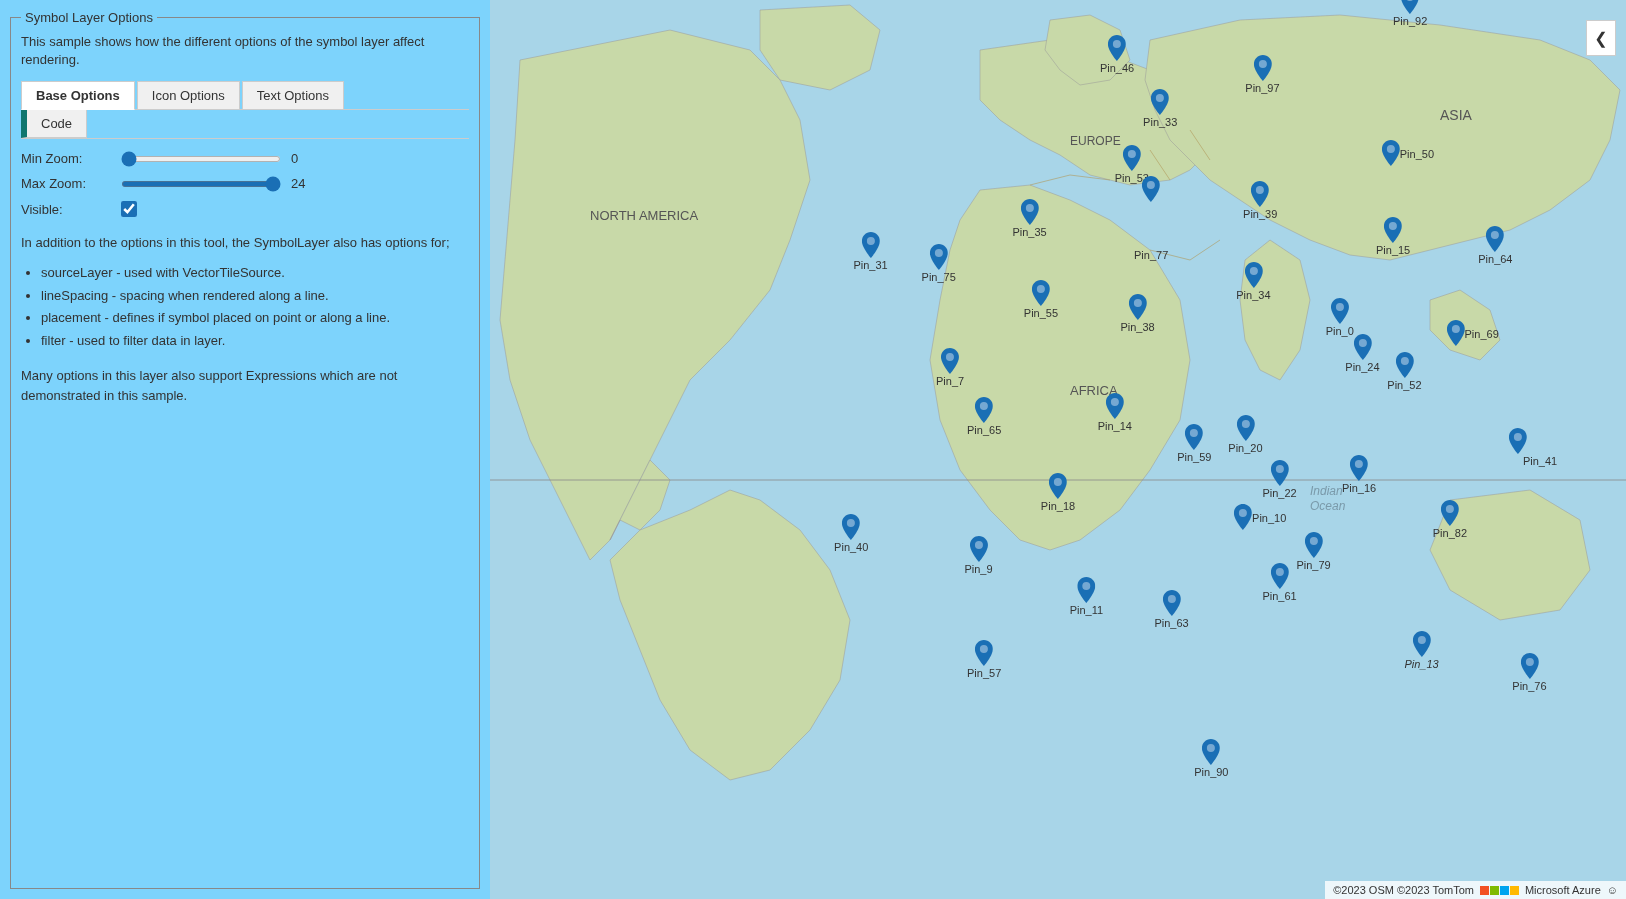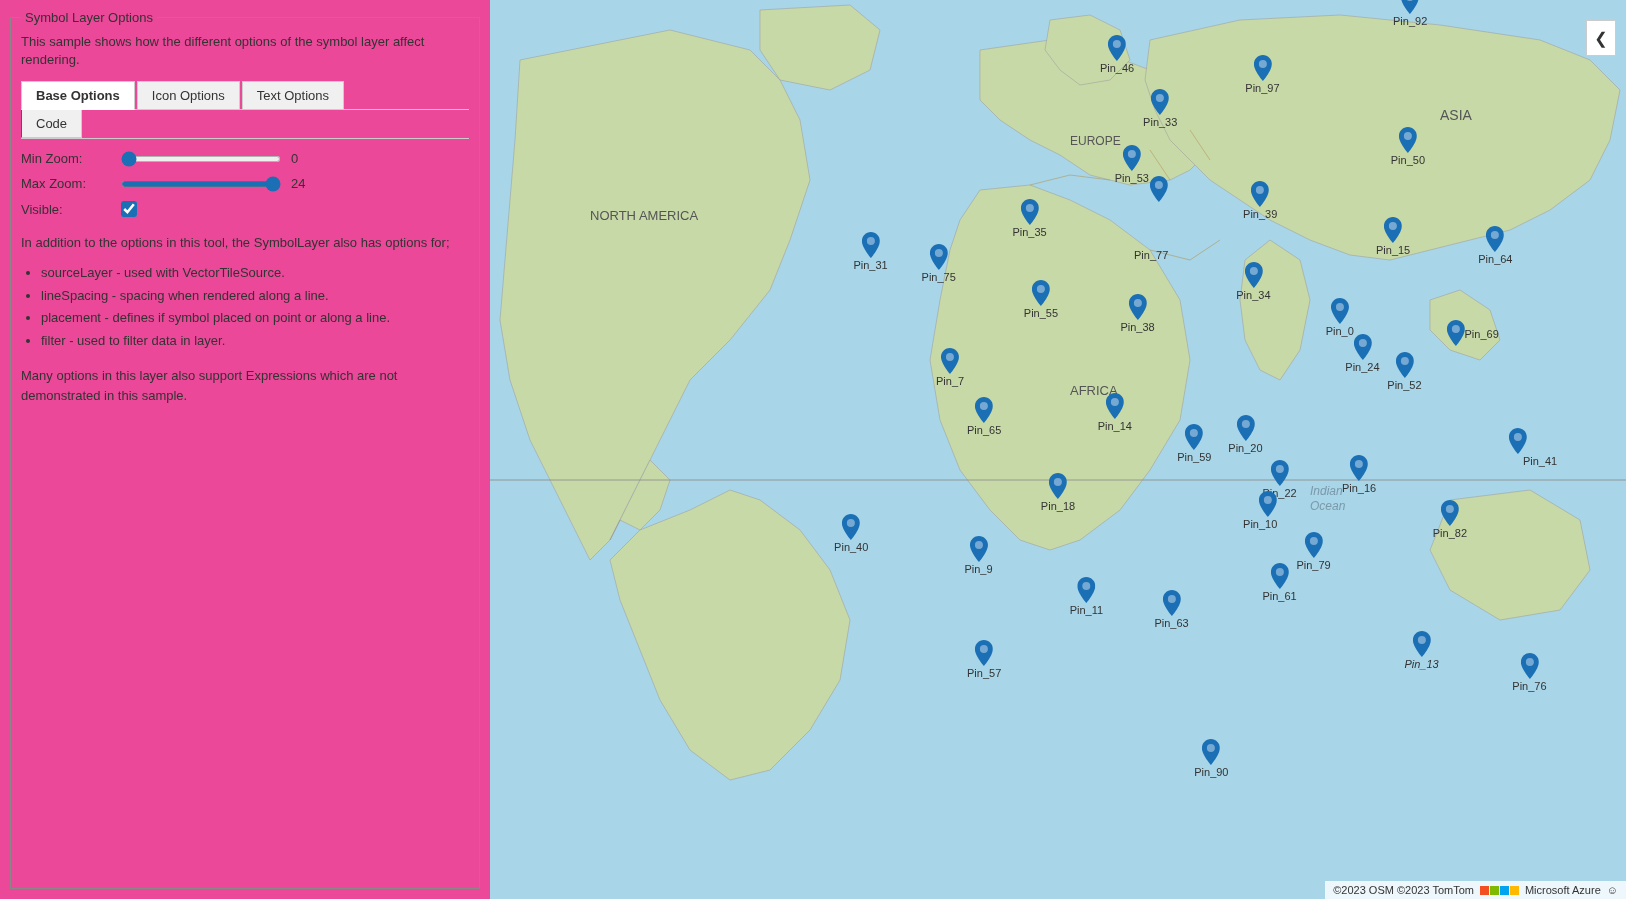--- a/index.html
+++ b/index.html
@@ -6,21 +6,21 @@
     body { font-family: Arial, sans-serif; font-size: 14px; display: flex; width: 1626px; height: 899px; overflow: hidden; background: #fff; }
 
     
     #left-panel {
       width: 490px;
       min-width: 490px;
       height: 100%;
       padding: 10px;
       display: flex;
       flex-direction: column;
-      background: #ec4899;
+      background: #7dd3fc;
     }
 
     .panel-group {
       border: 1px solid #888;
       padding: 10px;
       flex: 1;
       display: flex;
       flex-direction: column;
     }
 
@@ -66,21 +66,21 @@
     .tab-code {
       padding: 6px 14px;
       cursor: pointer;
       font-size: 13px;
       border: 1px solid #ccc;
       background: #f0f0f0;
       color: #333;
       margin-right: 2px;
       border-top: none;
       border-right: 1px solid #ccc;
-      border-left: 1px solid #0f766e;
+      border-left: 6px solid #0f766e;
       border-bottom: 1px solid #ccc;
       user-select: none;
       display: inline-block;
       margin-top: 0;
     }
 
     .tabs-row2 {
       display: flex;
       border-bottom: 1px solid #ccc;
       margin-bottom: 12px;
@@ -348,35 +348,35 @@
         </svg>
         <span style="font-size: 11px; color: rgb(51, 51, 51); white-space: nowrap; margin-top: 1px;">Pin_97</span>
       </div>
       <div class="pin-marker" style="position: absolute; left: 56.5%; top: 20.5%; transform: translate(-50%, -100%); display: flex; flex-direction: column; align-items: center;">
         <svg width="18" height="26" viewBox="0 0 18 26">
           <path d="M9,0 C4.03,0 0,4.03 0,9 C0,15.75 9,26 9,26 C9,26 18,15.75 18,9 C18,4.03 13.97,0 9,0 Z" fill="#1a6fb5"></path>
           <circle cx="9" cy="9" r="4" fill="white" opacity="0.4"></circle>
         </svg>
         <span style="font-size: 11px; color: rgb(51, 51, 51); white-space: nowrap; margin-top: 1px;">Pin_53</span>
       </div>
-      <div class="pin-marker" style="position: absolute; left: 80.8%; top: 18.5%; transform: translate(-50%, -100%); display: flex; flex-direction: column; align-items: center;">
+      <div class="pin-marker" style="position: absolute; left: 80.8%; top: 18.5%; transform: translate(-50%, -100%); display: flex; flex-direction: row; align-items: center;">
         <svg width="18" height="26" viewBox="0 0 18 26">
           <path d="M9,0 C4.03,0 0,4.03 0,9 C0,15.75 9,26 9,26 C9,26 18,15.75 18,9 C18,4.03 13.97,0 9,0 Z" fill="#1a6fb5"></path>
           <circle cx="9" cy="9" r="4" fill="white" opacity="0.4"></circle>
         </svg>
         <span style="font-size: 11px; color: rgb(51, 51, 51); white-space: nowrap; margin-top: 1px;">Pin_50</span>
       </div>
       <div class="pin-marker" style="position: absolute; left: 47.5%; top: 26.5%; transform: translate(-50%, -100%); display: flex; flex-direction: column; align-items: center;">
         <svg width="18" height="26" viewBox="0 0 18 26">
           <path d="M9,0 C4.03,0 0,4.03 0,9 C0,15.75 9,26 9,26 C9,26 18,15.75 18,9 C18,4.03 13.97,0 9,0 Z" fill="#1a6fb5"></path>
           <circle cx="9" cy="9" r="4" fill="white" opacity="0.4"></circle>
         </svg>
         <span style="font-size: 11px; color: rgb(51, 51, 51); white-space: nowrap; margin-top: 1px;">Pin_35</span>
       </div>
-      <div class="pin-marker" style="position: absolute; left: 58.2%; top: 29%; transform: translate(-50%, -100%); display: flex; flex-direction: column; align-items: flex-end; gap: 46px;">
+      <div class="pin-marker" style="position: absolute; left: 58.2%; top: 29%; transform: translate(-50%, -100%); display: flex; flex-direction: column; align-items: center; gap: 46px;">
         <svg width="18" height="26" viewBox="0 0 18 26">
           <path d="M9,0 C4.03,0 0,4.03 0,9 C0,15.75 9,26 9,26 C9,26 18,15.75 18,9 C18,4.03 13.97,0 9,0 Z" fill="#1a6fb5"></path>
           <circle cx="9" cy="9" r="4" fill="white" opacity="0.4"></circle>
         </svg>
         <span style="font-size: 11px; color: rgb(51, 51, 51); white-space: nowrap; margin-top: 1px;">Pin_77</span>
       </div>
       <div class="pin-marker" style="position: absolute; left: 67.8%; top: 24.5%; transform: translate(-50%, -100%); display: flex; flex-direction: column; align-items: center;">
         <svg width="18" height="26" viewBox="0 0 18 26">
           <path d="M9,0 C4.03,0 0,4.03 0,9 C0,15.75 9,26 9,26 C9,26 18,15.75 18,9 C18,4.03 13.97,0 9,0 Z" fill="#1a6fb5"></path>
           <circle cx="9" cy="9" r="4" fill="white" opacity="0.4"></circle>
@@ -502,21 +502,21 @@
         </svg>
         <span style="font-size: 11px; color: rgb(51, 51, 51); white-space: nowrap; margin-top: 1px;">Pin_22</span>
       </div>
       <div class="pin-marker" style="position: absolute; left: 76.5%; top: 55%; transform: translate(-50%, -100%); display: flex; flex-direction: column; align-items: center;">
         <svg width="18" height="26" viewBox="0 0 18 26">
           <path d="M9,0 C4.03,0 0,4.03 0,9 C0,15.75 9,26 9,26 C9,26 18,15.75 18,9 C18,4.03 13.97,0 9,0 Z" fill="#1a6fb5"></path>
           <circle cx="9" cy="9" r="4" fill="white" opacity="0.4"></circle>
         </svg>
         <span style="font-size: 11px; color: rgb(51, 51, 51); white-space: nowrap; margin-top: 1px;">Pin_16</span>
       </div>
-      <div class="pin-marker" style="position: absolute; left: 67.8%; top: 59%; transform: translate(-50%, -100%); display: flex; flex-direction: column; align-items: flex-end;">
+      <div class="pin-marker" style="position: absolute; left: 67.8%; top: 59%; transform: translate(-50%, -100%); display: flex; flex-direction: row; align-items: center;">
         <svg width="18" height="26" viewBox="0 0 18 26">
           <path d="M9,0 C4.03,0 0,4.03 0,9 C0,15.75 9,26 9,26 C9,26 18,15.75 18,9 C18,4.03 13.97,0 9,0 Z" fill="#1a6fb5"></path>
           <circle cx="9" cy="9" r="4" fill="white" opacity="0.4"></circle>
         </svg>
         <span style="font-size: 11px; color: rgb(51, 51, 51); white-space: nowrap; margin-top: 1px;">Pin_10</span>
       </div>
       <div class="pin-marker" style="position: absolute; left: 90.5%; top: 52%; transform: translate(-50%, -100%); display: flex; flex-direction: column; align-items: center;">
         <svg width="18" height="26" viewBox="0 0 18 26">
           <path d="M9,0 C4.03,0 0,4.03 0,9 C0,15.75 9,26 9,26 C9,26 18,15.75 18,9 C18,4.03 13.97,0 9,0 Z" fill="#1a6fb5"></path>
           <circle cx="9" cy="9" r="4" fill="white" opacity="0.4"></circle>

